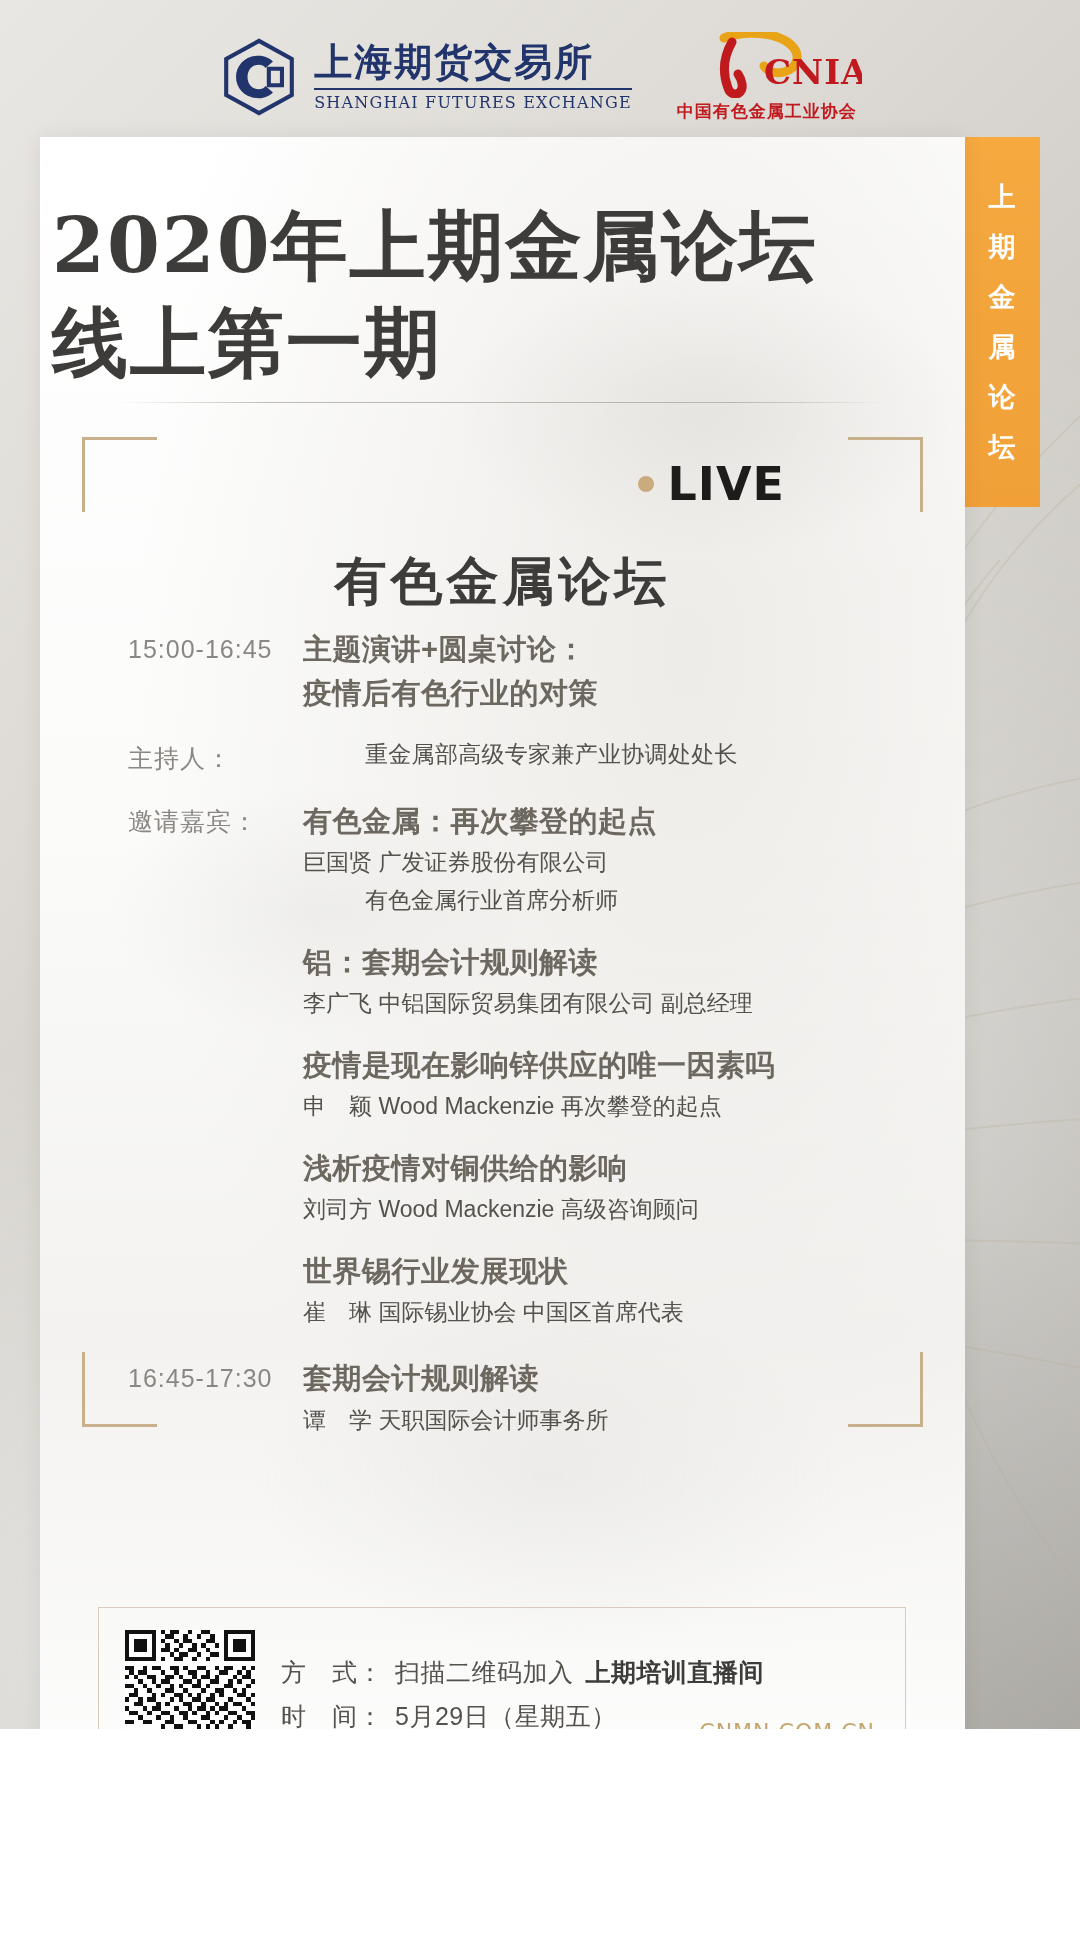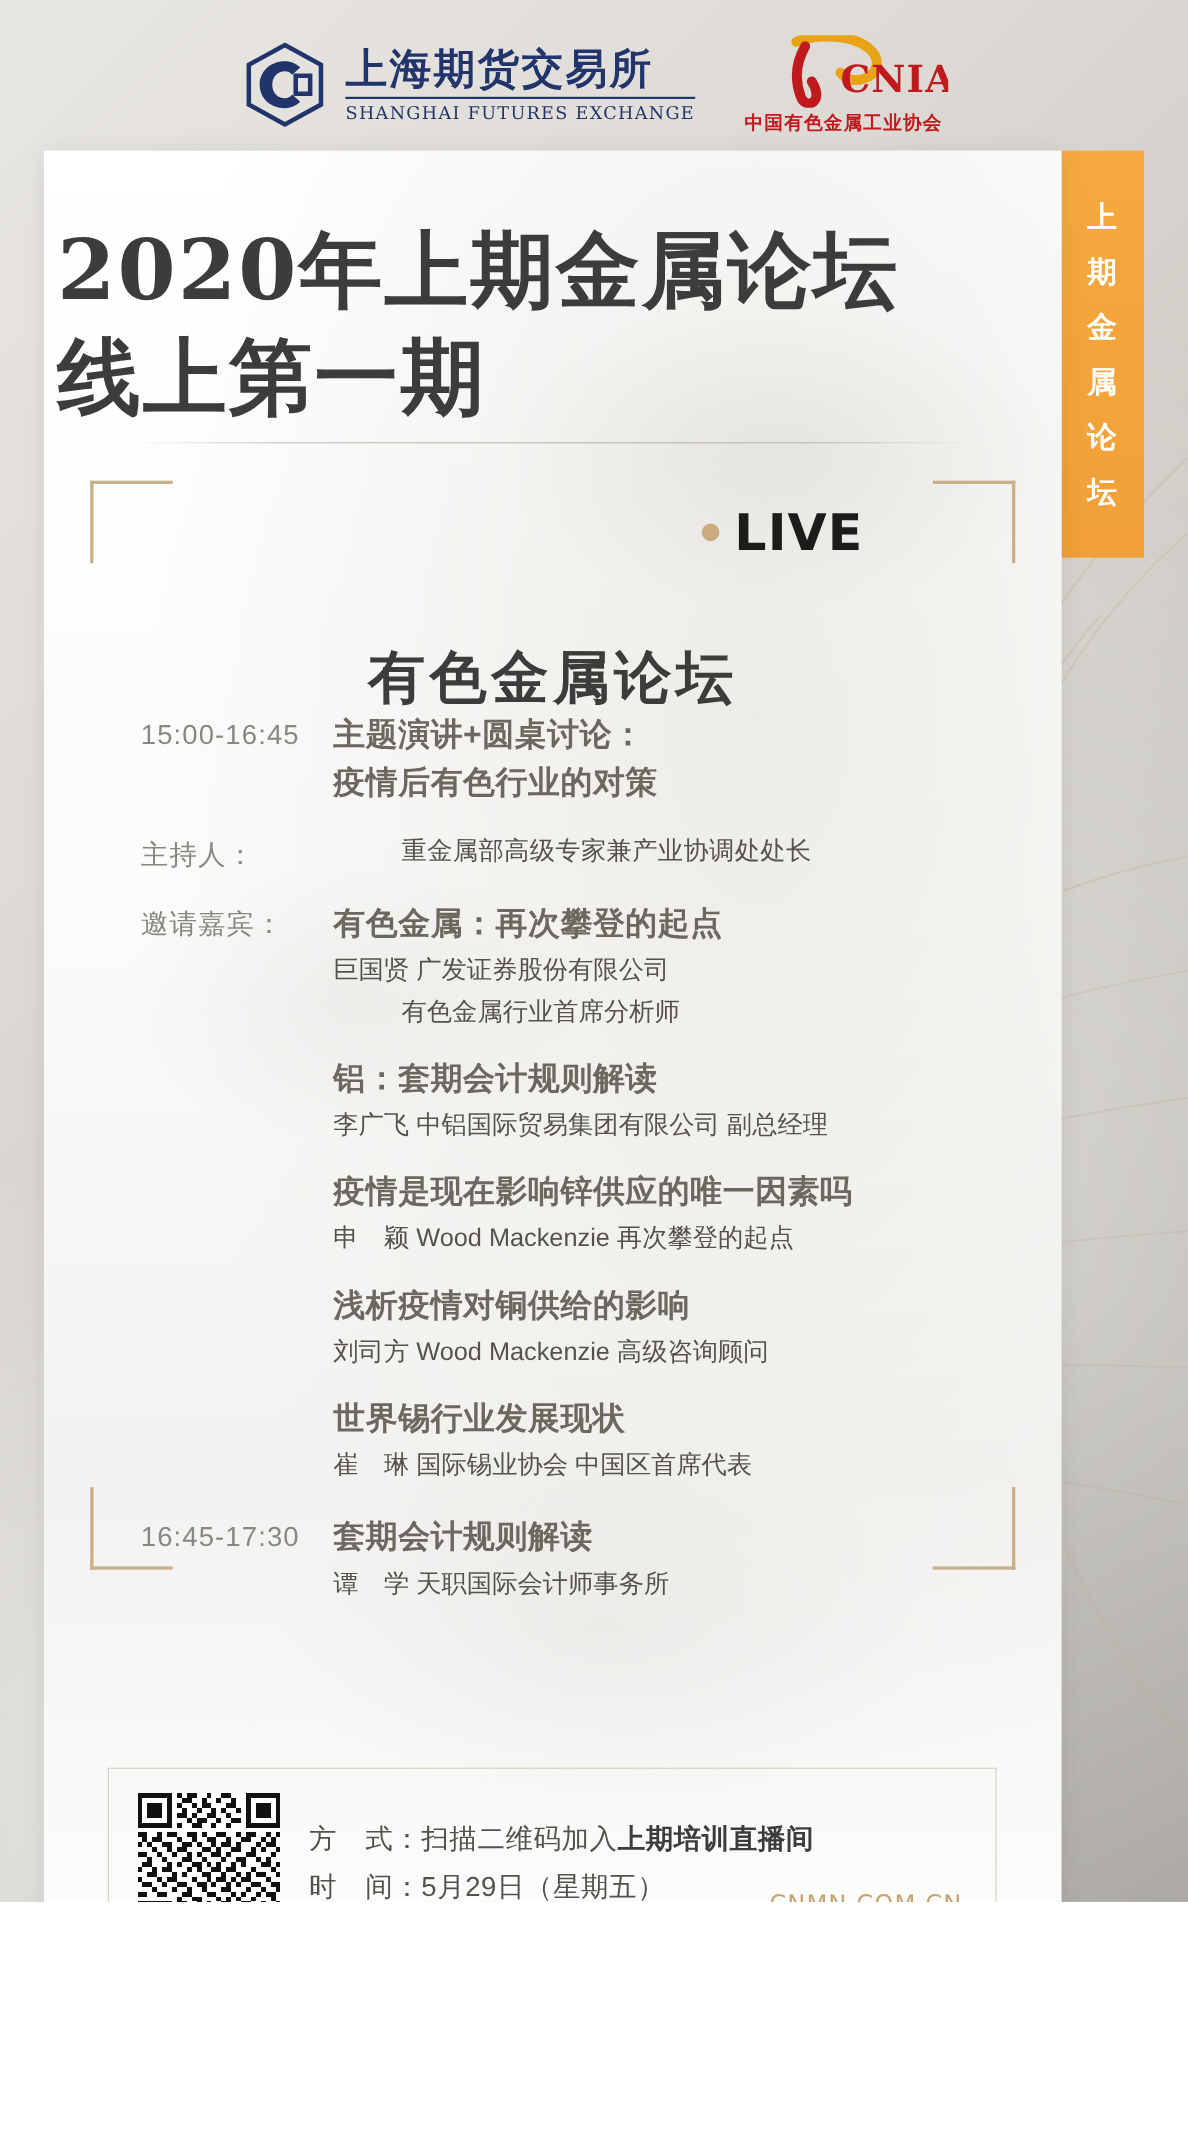--- a/index.html
+++ b/index.html
@@ -213,28 +213,27 @@
     position: absolute;
     left: 0;
     top: 410px;
     width: 100%;
     text-align: center;
     font-family: "DejaVu Serif", "Liberation Serif", serif;
     font-size: 52px;
     font-weight: 700;
     color: #3d3c3a;
     letter-spacing: 4px;
-    margin-top: 35px;
   }
 
   
   .agenda {
     position: absolute;
     left: 88px;
-    top: 510px;
+    top: 491px;
     width: 770px;
   }
   .row {
     display: flex;
     align-items: flex-start;
     margin-bottom: 4px;
   }
   .col-label {
     width: 175px;
     flex: 0 0 175px;
@@ -308,20 +307,21 @@
     flex: 1;
     position: relative;
   }
   .finfo-line {
     display: flex;
     align-items: center;
     font-size: 25px;
     color: #55524d;
     line-height: 1.75;
     letter-spacing: 0.5px;
+    gap: 12px;
   }
   .finfo-key {
     color: #55524d;
     white-space: pre;
   }
   .finfo-strong {
     font-weight: 700;
     color: #3d3c3a;
   }
   .watermark {

